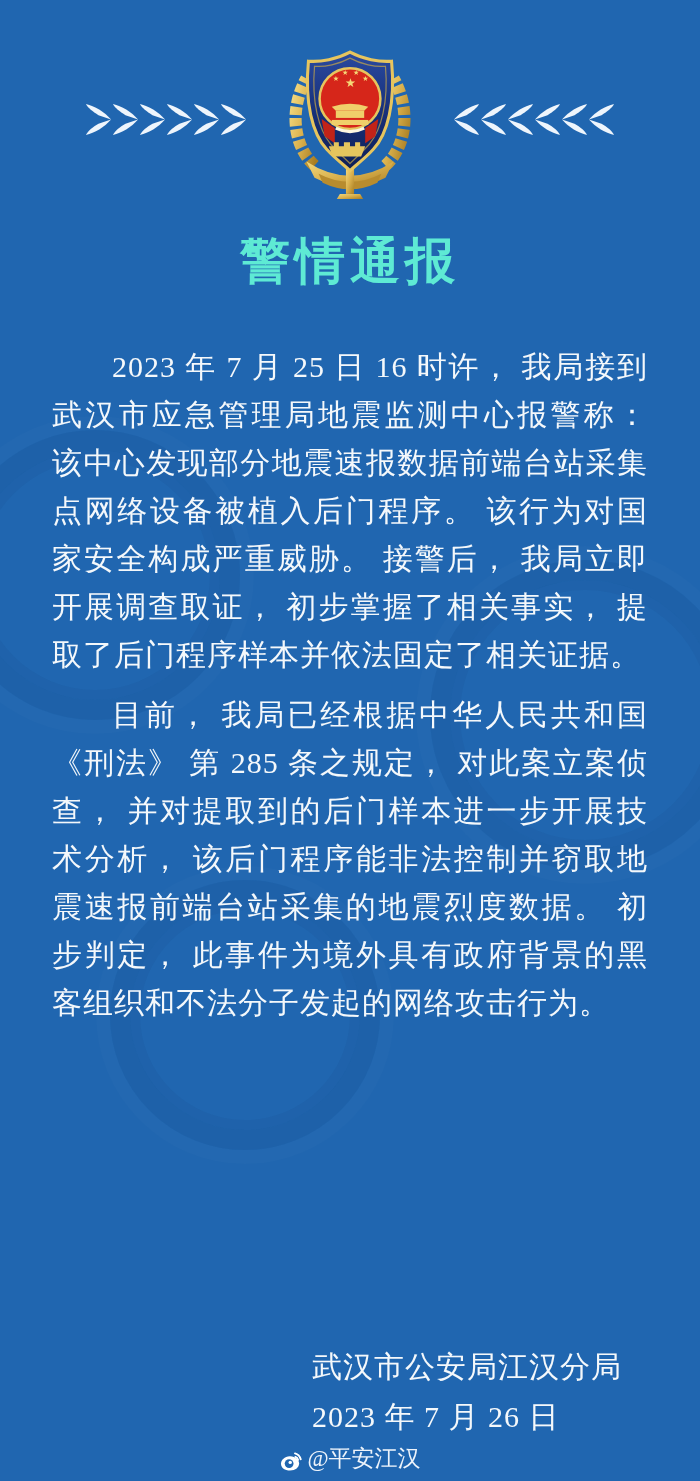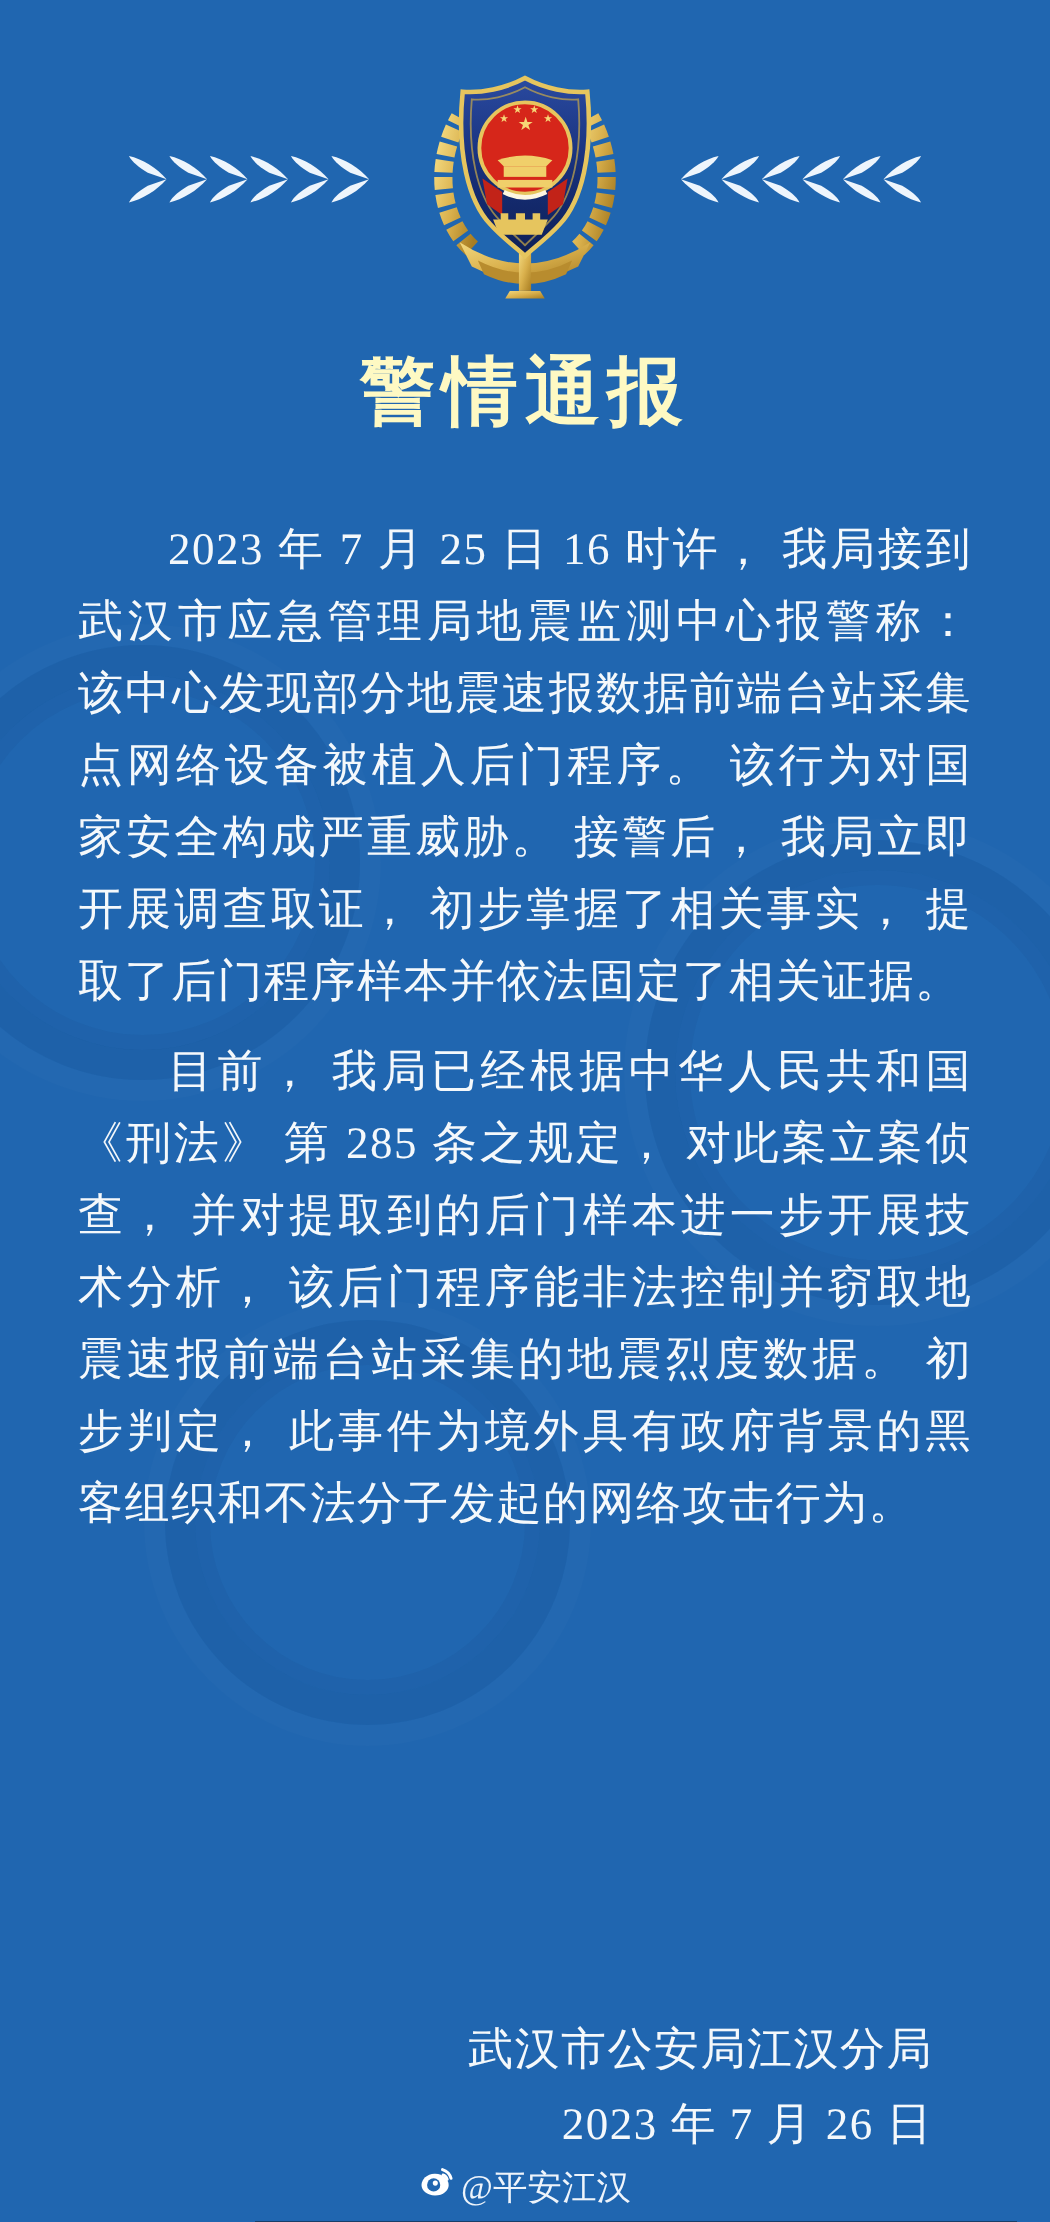--- a/index.html
+++ b/index.html
@@ -51,21 +51,21 @@
   .title {
     position: absolute;
     top: 228px;
     left: 0;
     width: 100%;
     text-align: center;
     font-family: "Liberation Sans", sans-serif;
     font-weight: 700;
     font-size: 50px;
     letter-spacing: 5px;
-    color: #fef9c3;
+    color: #5eead4;
   }
 
   
   .body-text {
     position: absolute;
     left: 40px;
     top: 331px;
     width: 620px;
     font-size: 30px;
     line-height: 48px;
@@ -75,40 +75,40 @@
   .body-text p {
     text-indent: 2em;
     margin: 12px;
   }
 
   
   .signature {
     position: absolute;
     top: 1342px;
     right: 78px;
-    text-align: right;
+    text-align: left;
     font-size: 30px;
     line-height: 50px;
     letter-spacing: 1px;
   }
 
   
   .footer {
     position: absolute;
     top: 1443px;
     left: 0;
     width: 100%;
     height: 34px;
     font-size: 23px;
     color: #eef4fb;
   }
   .credit {
     position: absolute;
     display: flex;
-    align-items: flex-start;
+    align-items: flex-end;
     gap: 4px;
     white-space: nowrap;
   }
   .credit .wb-icon svg { display: block; }
   .credit-center { left: 50%; transform: translateX(-50%); }
   .credit-right  { right: 18px; margin-top: 46px; }
 </style>
 </head>
 <body>
 

